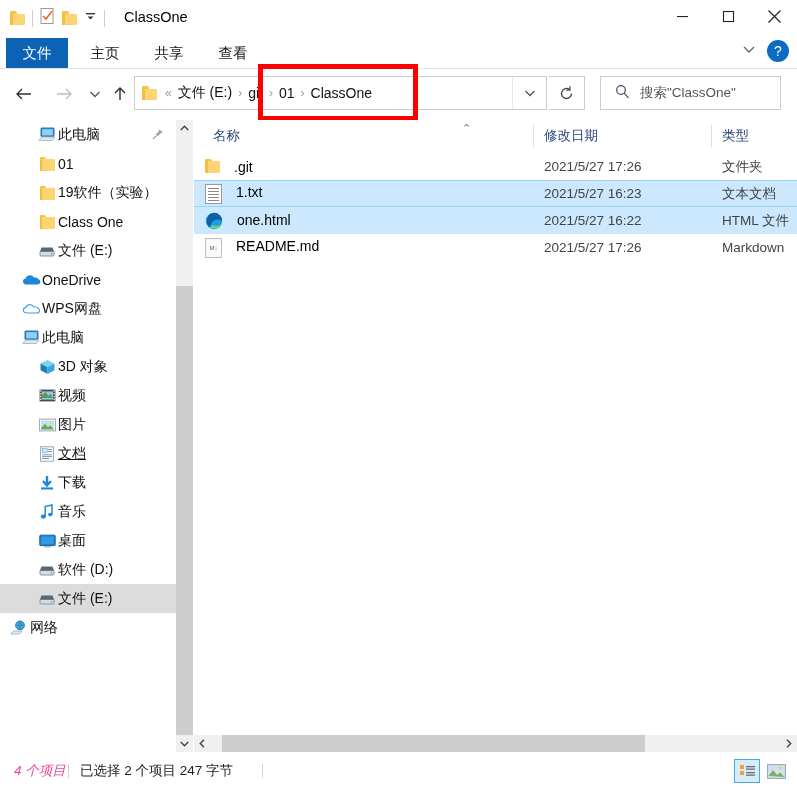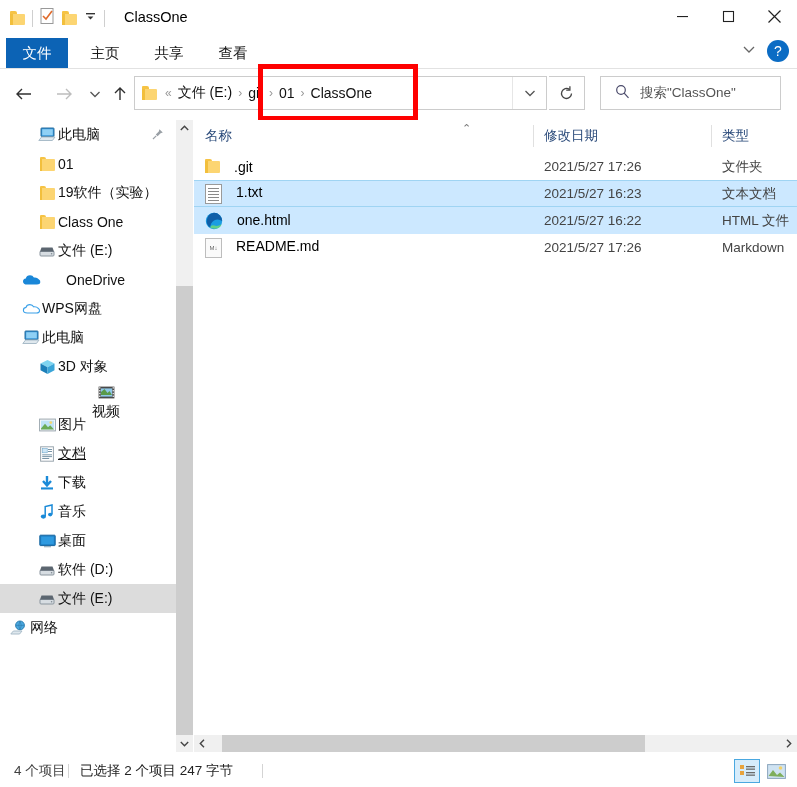--- a/index.html
+++ b/index.html
@@ -97,21 +97,21 @@
   
   .hsb { position: absolute; left: 194px; top: 735px; width: 603px; height: 17px; background: #f0f0f0; }
   .hsb-l { position: absolute; left: 0; top: 0; width: 17px; height: 17px; display: flex; align-items: center; justify-content: center; }
   .hsb-r { position: absolute; right: 0; top: 0; width: 17px; height: 17px; display: flex; align-items: center; justify-content: center; }
   .hsb-thumb { position: absolute; left: 28px; top: 0; width: 423px; height: 17px; background: #cdcdcd; }
   .vsb-down { position: absolute; left: 176px; top: 735px; width: 17px; height: 17px; background: #f0f0f0;
               display: flex; align-items: center; justify-content: center; }
 
   
   .status { position: absolute; left: 0; top: 756px; width: 797px; height: 31px; background: #fff; }
-  .st-items { position: absolute; left: 14px; top: 6px; font-size: 13.5px; color: #404040; }
+  .st-items { position: absolute; left: 14px; top: 6px; font-size: 13.5px; color: #ec4899; font-style: italic; }
   .st-sep { position: absolute; top: 8px; width: 1px; height: 14px; background: #d4d4d4; }
   .st-sel { position: absolute; left: 80px; top: 6px; font-size: 13.5px; color: #222; }
   .viewbtns { position: absolute; right: 8px; top: 3px; display: flex; gap: 3px; }
   .vbtn { width: 26px; height: 24px; display: flex; align-items: center; justify-content: center; }
   .vbtn.active { border: 1px solid #4aa8e0; background: #d6ecfb; }
 </style>
 </head>
 <body>
 
 <div id="app">
@@ -291,21 +291,21 @@
           <span style="display: inline-flex; align-items: center;">
             <svg width="18" height="14" viewBox="0 0 18 14">
               <path d="M2 7.5 L16 7.5 L16 11 Q16 12 15 12 L3 12 Q2 12 2 11 Z" fill="#d7dde2" stroke="#8a959e"></path>
               <path d="M3.5 3.5 L14.5 3.5 L16 7.5 L2 7.5 Z" fill="#5c6670"></path>
               <circle cx="13.6" cy="9.8" r="0.8" fill="#7f8a93"></circle>
             </svg>
           </span>
         </span>
         <span class="lbl">文件 (E:)</span>
       </div>
-      <div class="snode" style="padding-left: 20px; gap: 24px;">
+      <div class="snode" style="padding-left: 20px;">
         <span class="ico">
           <span style="display: inline-flex; align-items: center;">
             <svg width="19" height="13" viewBox="0 0 19 13">
               <path d="M5.3 11.5 Q1 11.5 1 8.4 Q1 5.8 3.8 5.4 Q4.6 2.2 8 2.2 Q10.8 2.2 11.9 4.6 Q15 4.1 16.7 6.2 Q18.6 7 18.3 9.3 Q18 11.5 15 11.5 Z" fill="#1a87d8"></path>
             </svg>
           </span>
         </span>
         <span class="lbl">OneDrive</span>
       </div>
       <div class="snode" style="padding-left: 20px;">
@@ -335,21 +335,21 @@
           <span style="display: inline-flex; align-items: center;">
             <svg width="17" height="16" viewBox="0 0 17 16">
               <path d="M8.5 1 L15.5 4.6 L8.5 8.2 L1.5 4.6 Z" fill="#7fd4f0"></path>
               <path d="M1.5 4.6 L8.5 8.2 L8.5 15 L1.5 11.3 Z" fill="#1d7fb8"></path>
               <path d="M15.5 4.6 L8.5 8.2 L8.5 15 L15.5 11.3 Z" fill="#3aa5d8"></path>
             </svg>
           </span>
         </span>
         <span class="lbl">3D 对象</span>
       </div>
-      <div class="snode" style="padding-left: 36px; flex-direction: column;">
+      <div class="snode" style="padding-left: 36px;">
         <span class="ico">
           <span style="display: inline-flex; align-items: center;">
             <svg width="17" height="15" viewBox="0 0 17 15">
               <rect x="0.6" y="1.6" width="15.8" height="11.8" fill="#4a4a4a"></rect>
               <rect x="2.8" y="3.4" width="11.4" height="8.2" fill="#8fc8e8"></rect>
               <path d="M3 7 L6.5 4 L9.5 8 L11.5 6 L14 10 L3 10 Z" fill="#5a9a4a"></path>
               <g fill="#e8e8e8">
                 <rect x="1.1" y="2.2" width="1.3" height="1.4"></rect>
                 <rect x="1.1" y="5" width="1.3" height="1.4"></rect>
                 <rect x="1.1" y="7.8" width="1.3" height="1.4"></rect>
@@ -477,21 +477,21 @@
     <div class="sb-thumb"></div>
   </div>
   <div class="vsb-down">
     <svg width="11" height="11" viewBox="0 0 11 11">
         <path d="M1.8 4 L5.5 7.7 L9.2 4" stroke="#444" stroke-width="1.4" fill="none"></path>
       </svg>
   </div>
 
   <div class="content">
     <div class="colhead" id="colhead">
-        <div class="ch" style="left: 0px; width: 338px;">名称</div>
+        <div class="ch" style="left: 8px; width: 338px;">名称</div>
         <div class="ch" style="left: 339px; width: 178px;">修改日期</div>
         <div class="divider" style="left: 339px;"></div>
         <div class="ch" style="left: 517px; width: 68px;">类型</div>
         <div class="divider" style="left: 517px;"></div>
         <div class="sortcaret">⌃</div>
       </div>
     <div class="rows" id="rows">
         <div class="row">
           <div class="cname">
             <span class="ficon" style="display: inline-flex; align-items: center; width: 15px; height: 14px; position: relative;">

